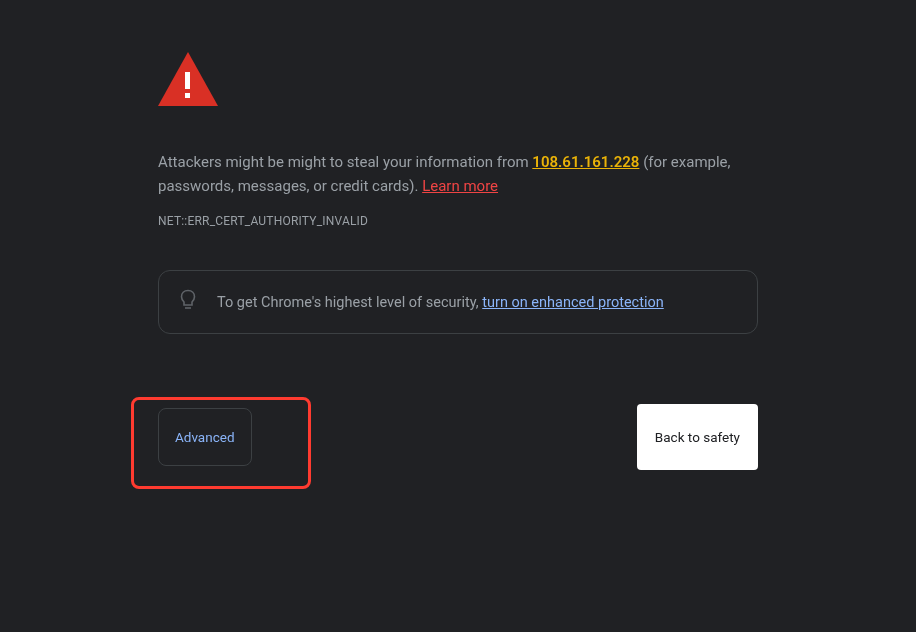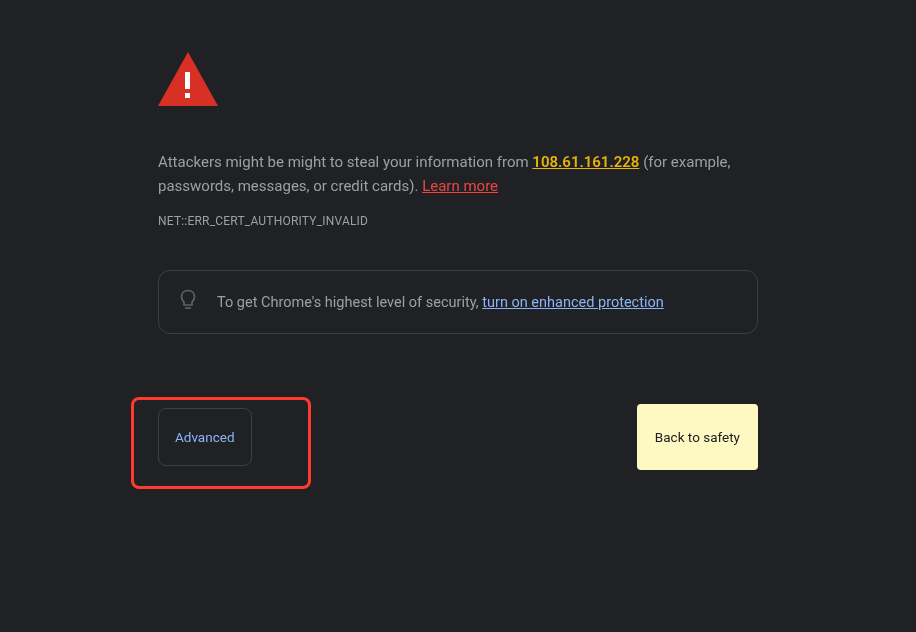--- a/index.html
+++ b/index.html
@@ -79,21 +79,21 @@
       background: transparent;
       border: 1px solid #3c4043;
       color: #8ab4f8;
       padding: 20px 16px;
       font-size: 13.5px;
       border-radius: 8px;
       cursor: pointer;
       font-family: inherit;
     }
     .safety-btn {
-      background: #fef9c3;
+      background: #ffffff;
       border: none;
       color: #202124;
       padding: 25px 18px;
       font-size: 13.5px;
       border-radius: 4px;
       cursor: pointer;
       font-family: inherit;
     }
     .highlight-box {
       position: absolute;

